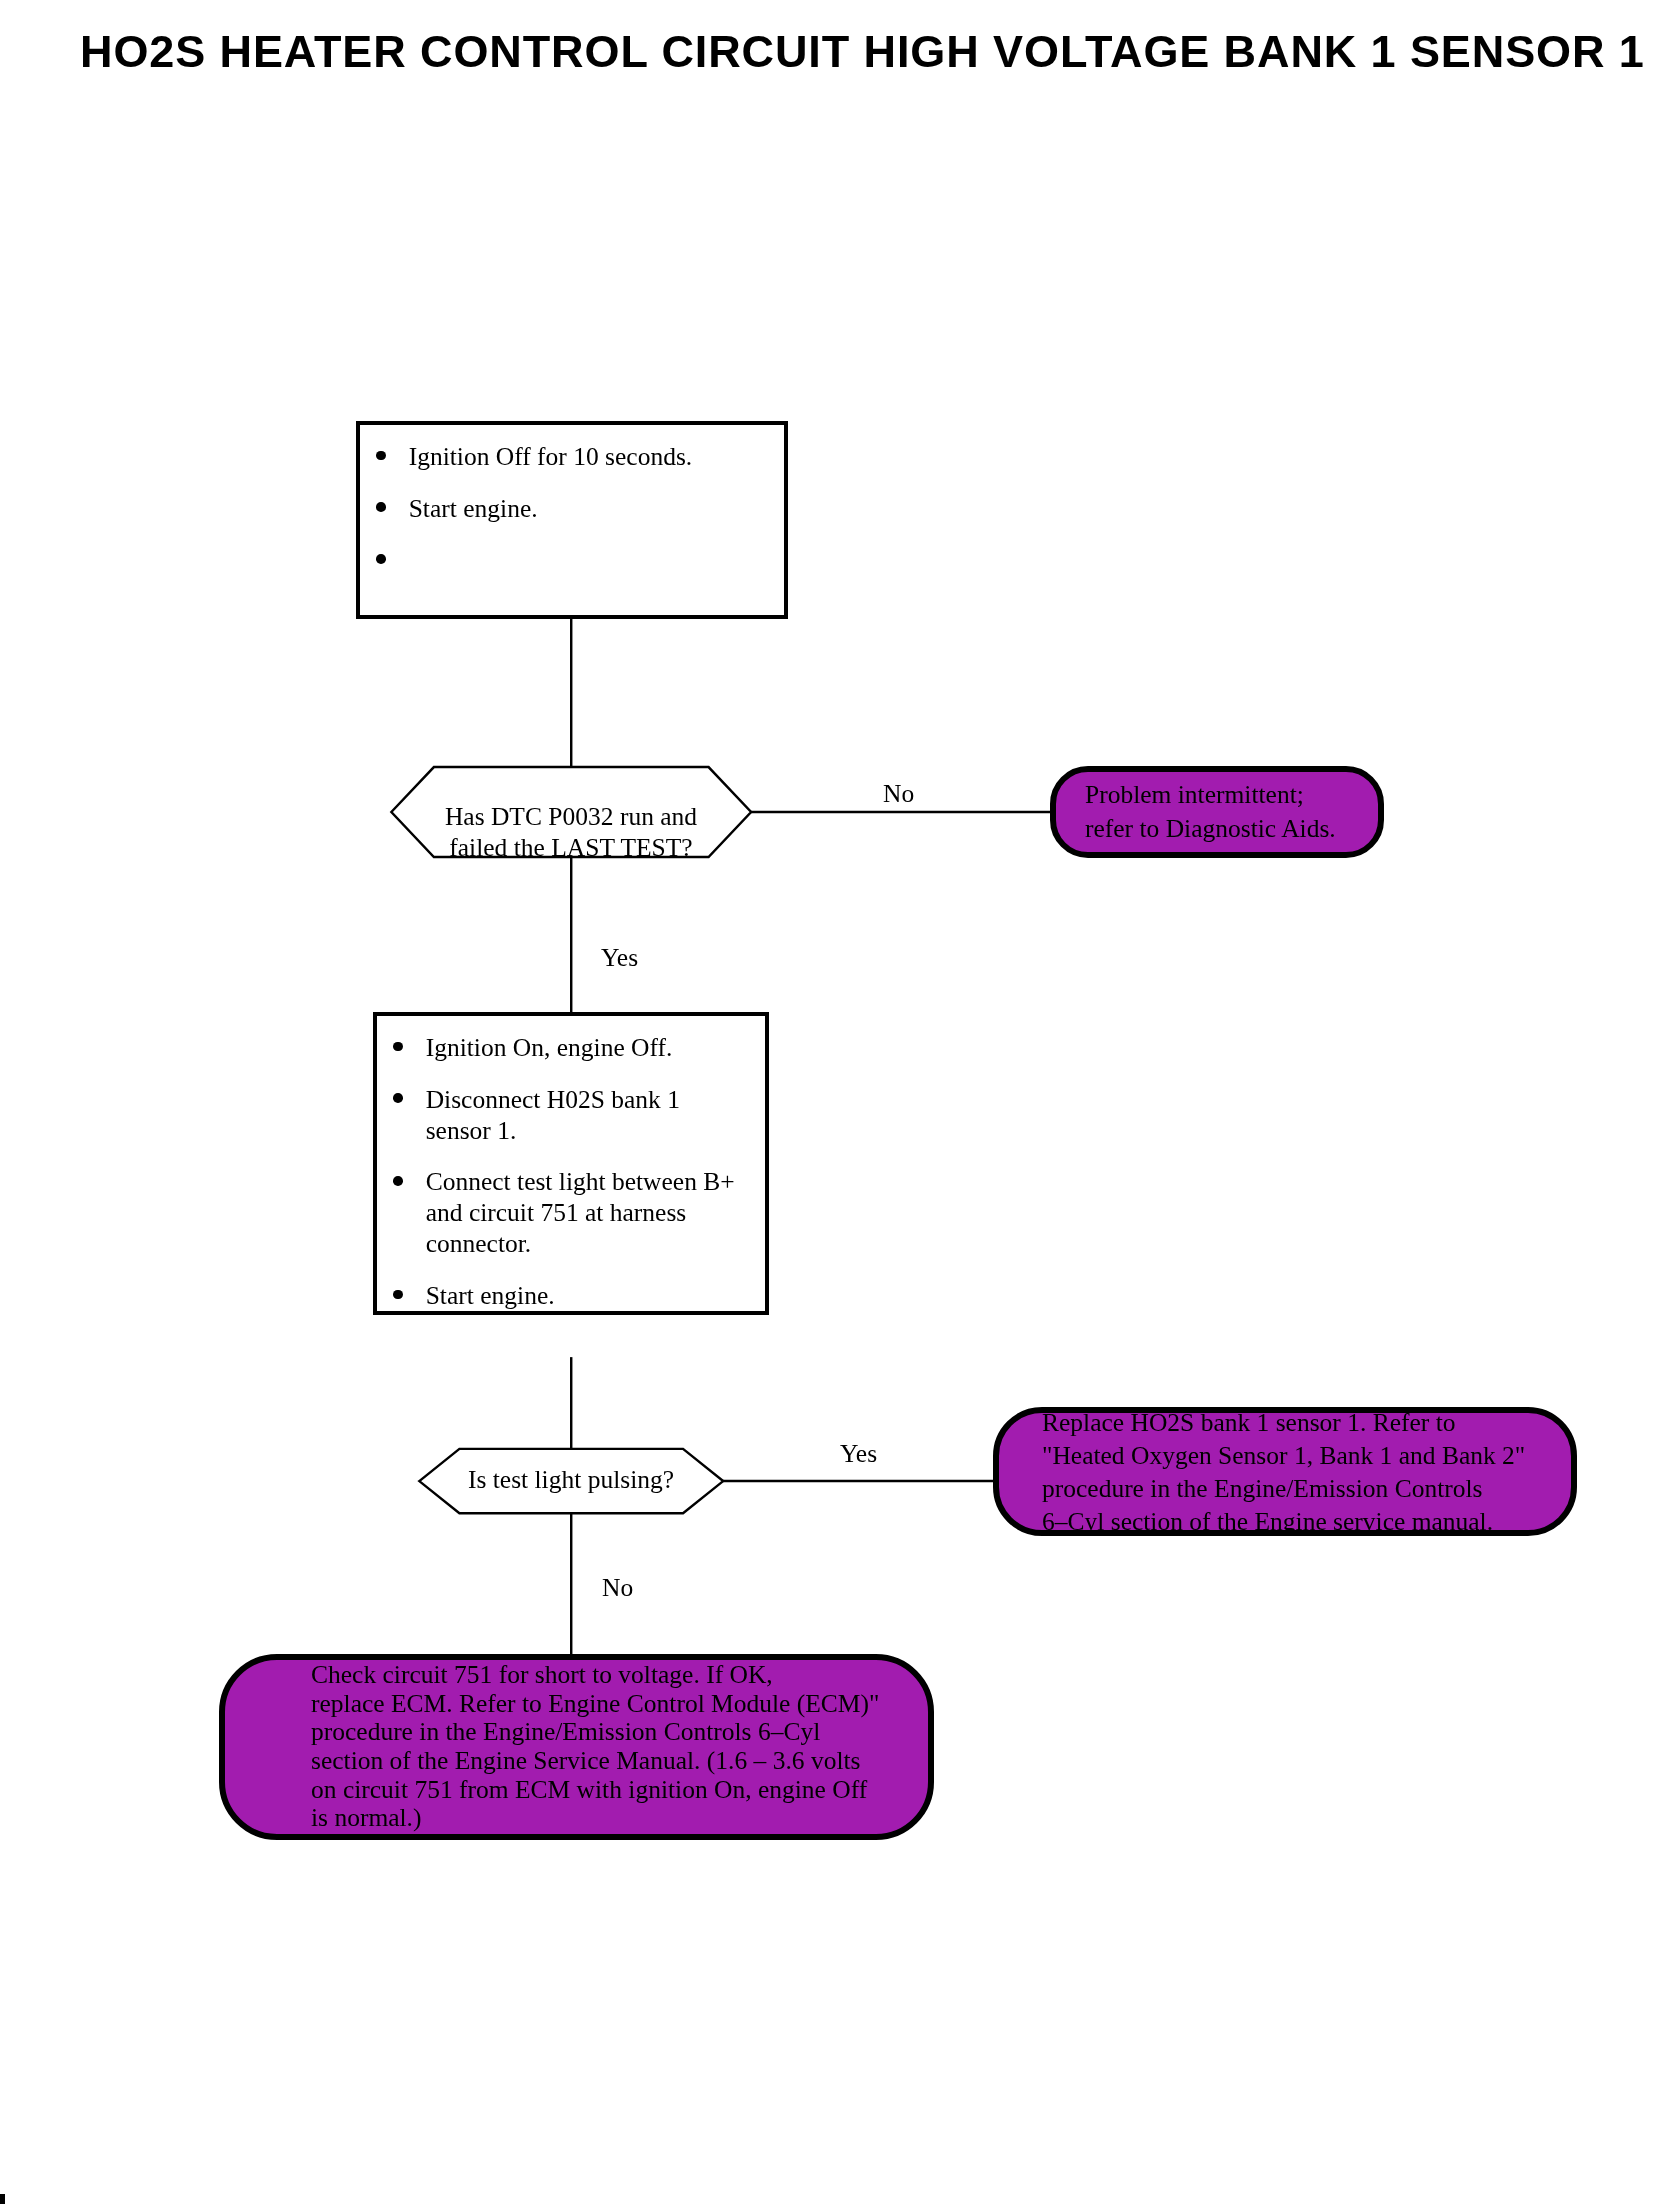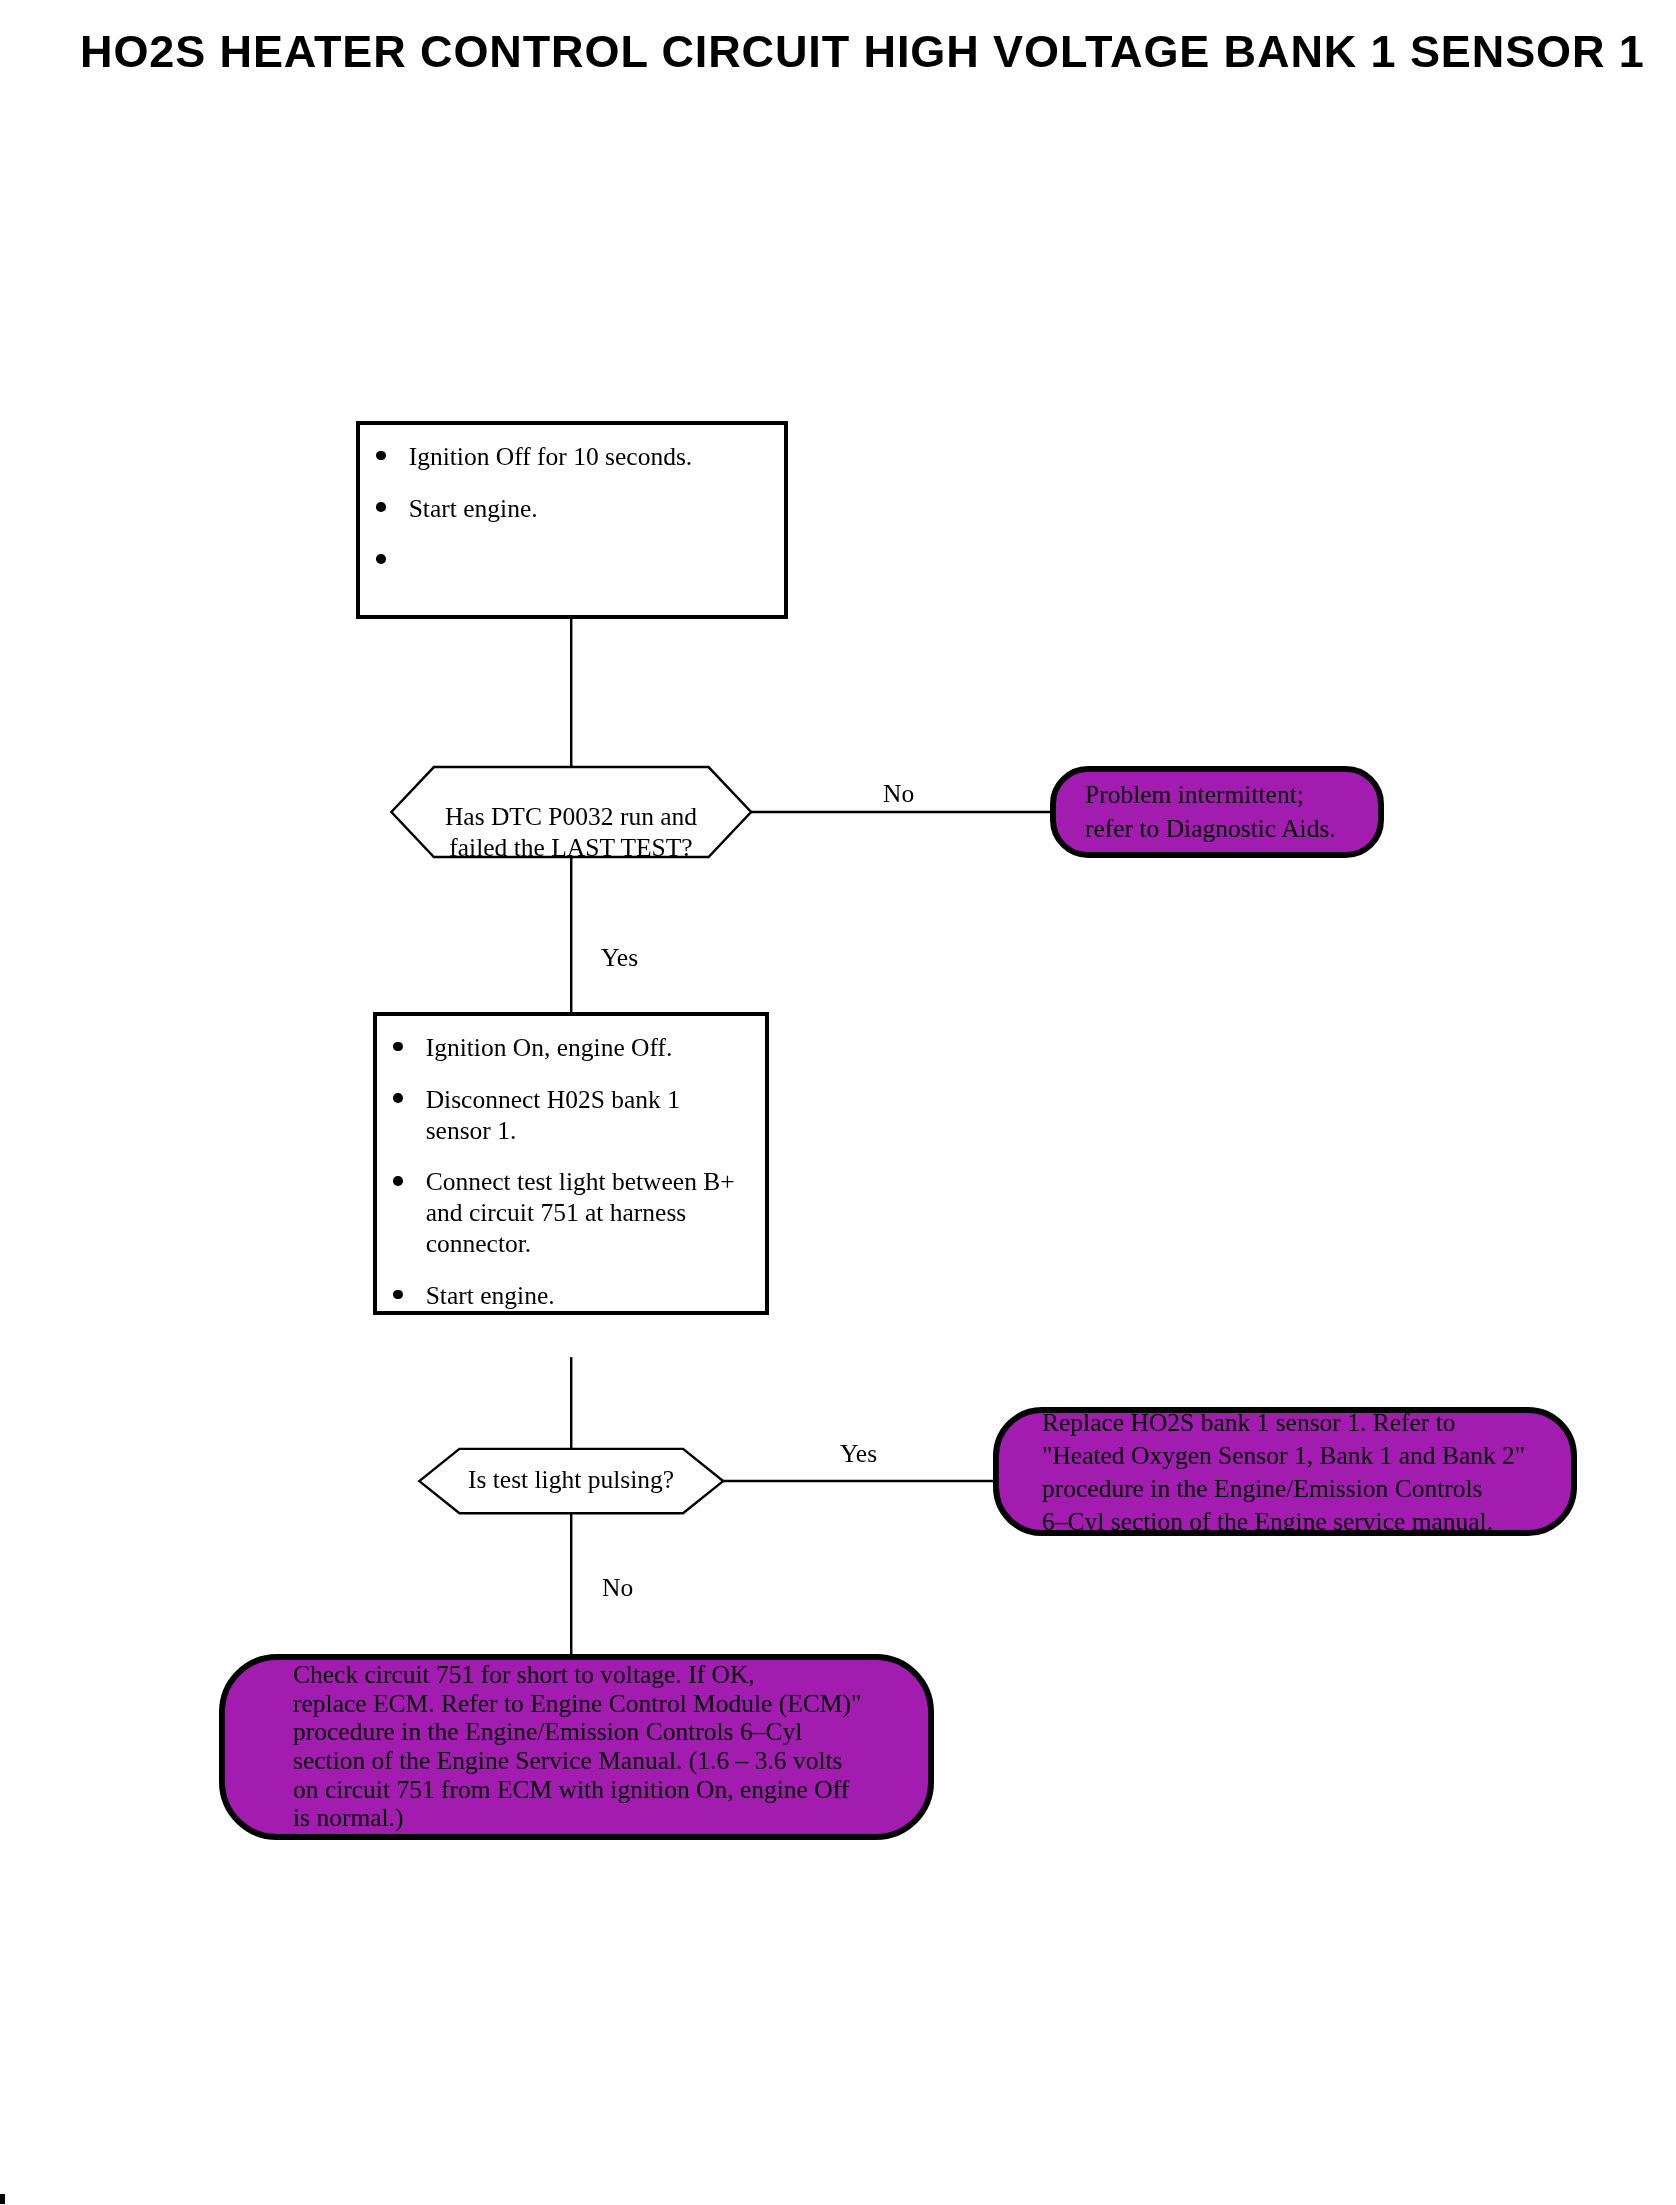--- a/index.html
+++ b/index.html
@@ -71,21 +71,21 @@
     border: 6.7px solid #000;
     background: #a21caf;
     z-index: 1;
     display: flex;
     flex-direction: column;
     justify-content: center;
     font-size: 25.5px;
   }
   .terminal-intermittent { left: 1050px; top: 766px; width: 334px; height: 92px; border-radius: 38px; padding-left: 29px; line-height: 34px; }
   .terminal-replace      { left: 993px; top: 1407px; width: 584px; height: 129px; border-radius: 49px; padding-left: 43px; line-height: 33px; }
-  .terminal-check        { left: 219px;  top: 1654px; width: 715px; height: 186px; border-radius: 58px; padding-left: 68px; line-height: 28.6px; }
+  .terminal-check        { left: 219px;  top: 1654px; width: 715px; height: 186px; border-radius: 58px; padding-left: 86px; line-height: 28.6px; }
   .branch-label {
     position: absolute;
     z-index: 1;
     font-size: 25.5px;
     line-height: 29px;
     white-space: nowrap;
   }
   #box-step1 { left: 356px; top: 421px;  width: 432px; height: 198px; }
   #box-step2 { left: 373px; top: 1012px; width: 396px; height: 303px; }
   #hex1-label { left: 391px; top: 767px; width: 360px; height: 90px; margin-top: 20px; }

